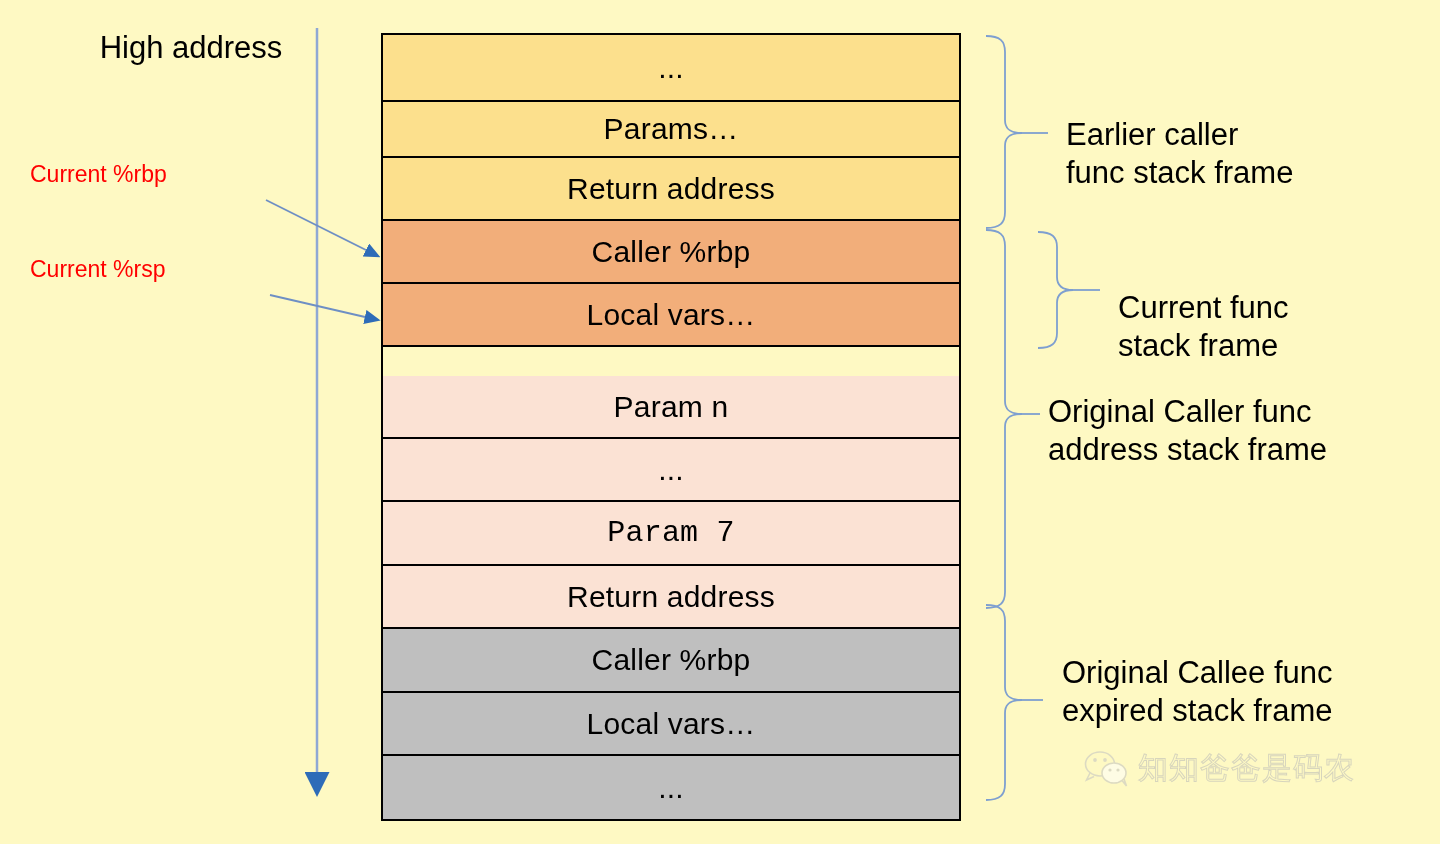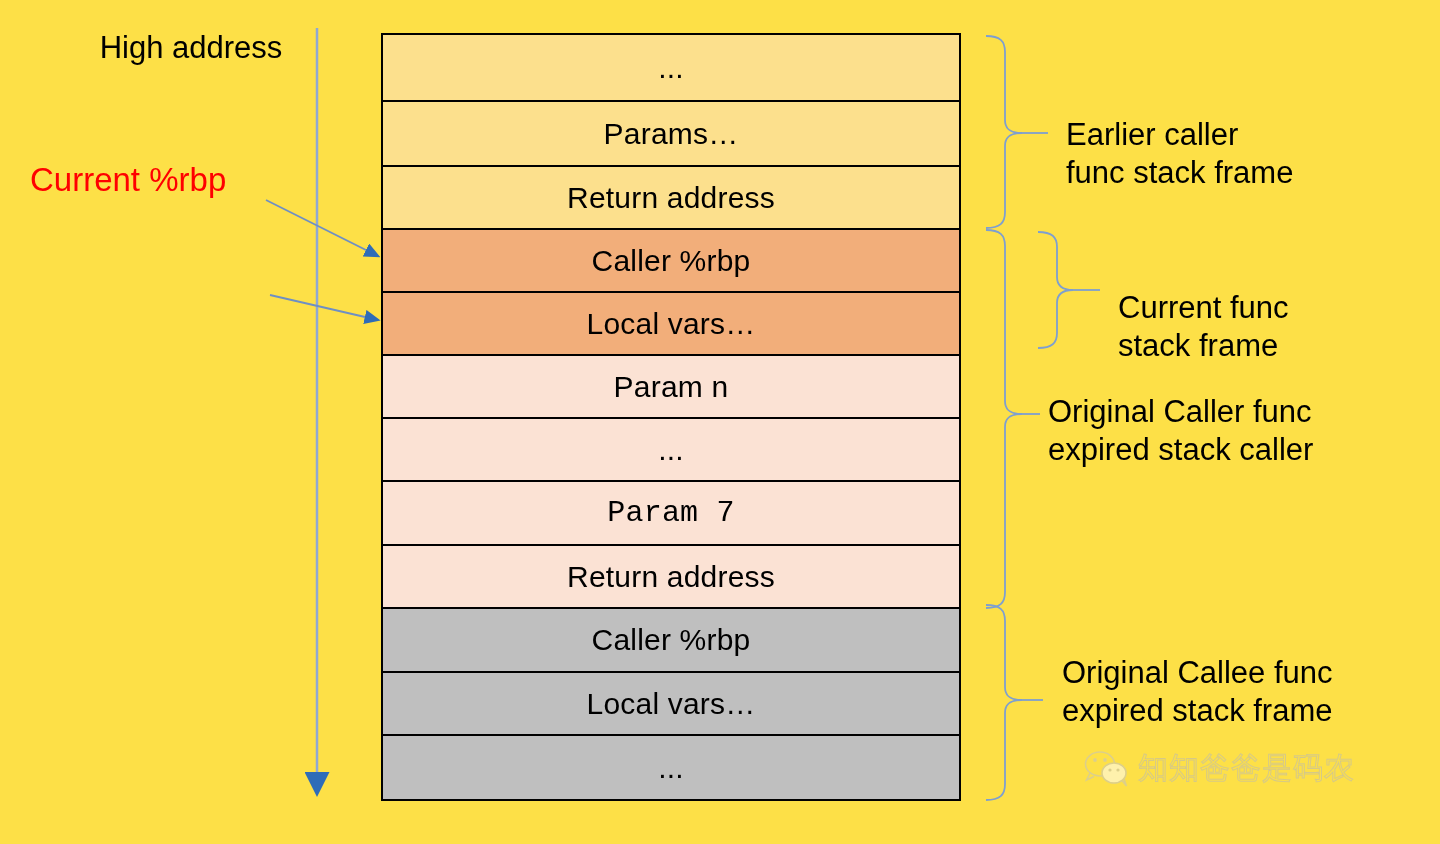--- a/index.html
+++ b/index.html
@@ -4,42 +4,42 @@
 <style>
   html, body {
     margin: 0;
     padding: 0;
     background: #ffffff;
   }
   #canvas {
     position: relative;
     width: 1440px;
     height: 844px;
-    background: #fde047;
+    background: #fef9c3;
     overflow: hidden;
     font-family: "Liberation Sans", sans-serif;
     color: #000000;
   }
 
   
   .side-label {
     position: absolute;
     font-size: 31px;
     line-height: 1.18;
     color: #000000;
     white-space: pre-line;
     text-align: center;
   }
   #high-address-label { left: 76px;  top: 30px;  width: 230px; }
   #low-address-label  { left: 76px;  top: 742px; width: 230px; }
   #stack-grow-label   { left: 92px;  top: 365px; width: 218px; }
 
   .reg-label {
     position: absolute;
-    font-size: 33px;
+    font-size: 23px;
     line-height: 1.18;
     color: #FF0000;
     white-space: nowrap;
   }
   #current-rbp-label { left: 30px; top: 161px; }
   #current-rsp-label { left: 30px; top: 256px; }
 
   
   #stack-column {
     position: absolute;
@@ -106,38 +106,39 @@
 <body>
 
 <div id="canvas">
 
   <div class="side-label" id="high-address-label">High address</div>
 
 
 
   <div class="reg-label" id="current-rbp-label">Current %rbp</div>
 
+  <div class="reg-label" id="current-rsp-label">Current %rsp</div>
 
   <div id="stack-column">
       <div class="stack-row" style="background: rgb(252, 224, 141); height: 67px;">
         <span>...</span>
       </div>
-      <div class="stack-row" style="background: rgb(252, 224, 141); height: 65px;">
+      <div class="stack-row" style="background: rgb(252, 224, 141); height: 56px;">
         <span>Params…</span>
       </div>
       <div class="stack-row" style="background: rgb(252, 224, 141); height: 63px;">
         <span>Return address</span>
       </div>
       <div class="stack-row" style="background: rgb(242, 174, 122); height: 63px;">
         <span>Caller %rbp</span>
       </div>
       <div class="stack-row" style="background: rgb(242, 174, 122); height: 63px;">
         <span>Local vars…</span>
       </div>
-      <div class="stack-row" style="background: rgb(251, 226, 212); height: 63px;">
+      <div class="stack-row" style="background: rgb(251, 226, 212); height: 63px; margin-top: 29px;">
         <span>Param n</span>
       </div>
       <div class="stack-row" style="background: rgb(251, 226, 212); height: 63px;">
         <span>...</span>
       </div>
       <div class="stack-row" style="background: rgb(251, 226, 212); height: 64px; font-family: Liberation Mono, monospace;">
         <span>Param 7</span>
       </div>
       <div class="stack-row" style="background: rgb(251, 226, 212); height: 63px;">
         <span>Return address</span>
@@ -202,21 +203,21 @@
     </g>
   </svg>
 
   <div class="brace-caption" id="caption-earlier-caller">Earlier caller
 func stack frame</div>
 
   <div class="brace-caption" id="caption-current-func">Current func
 stack frame</div>
 
   <div class="brace-caption" id="caption-original-caller">Original Caller func
-expired stack caller</div>
+address stack frame</div>
 
   <div class="brace-caption" id="caption-original-callee">Original Callee func
 expired stack frame</div>
 
   <div id="watermark">
     <svg width="46" height="40" viewBox="0 0 46 40">
       <ellipse cx="16" cy="15" rx="14.5" ry="12" fill="none" stroke="#c2c2c2" stroke-width="1.6"></ellipse>
       <path d="M6,24 L2.5,31 L10,27.5" fill="none" stroke="#c2c2c2" stroke-width="1.6"></path>
       <circle cx="11" cy="11" r="1.9" fill="#c2c2c2"></circle>
       <circle cx="21" cy="11" r="1.9" fill="#c2c2c2"></circle>

